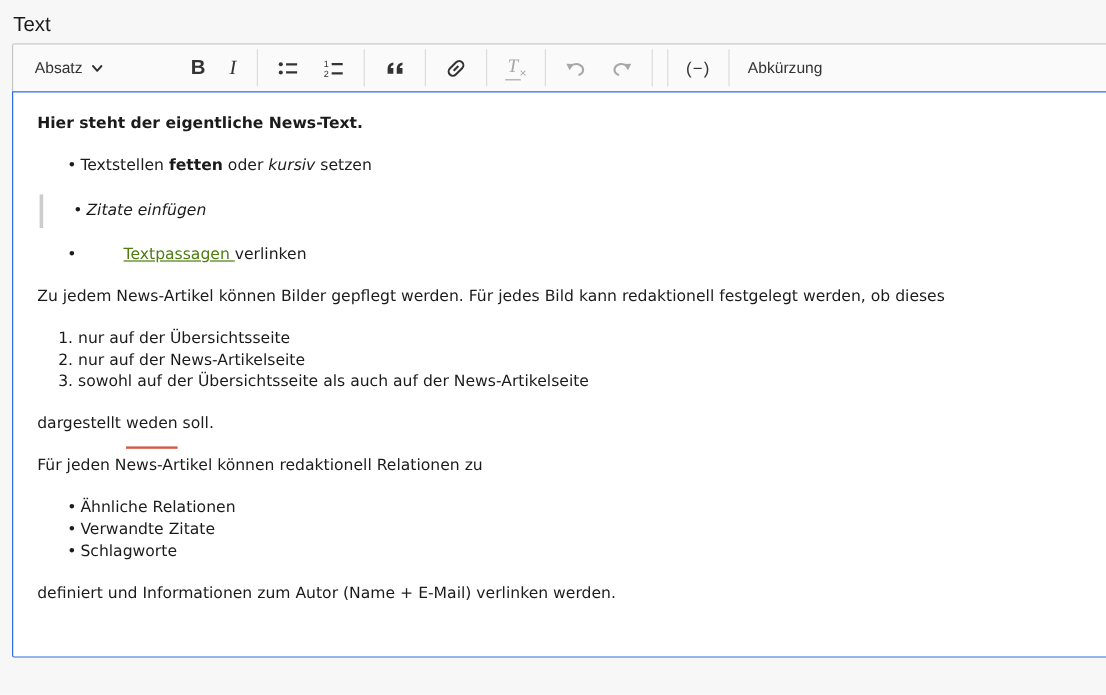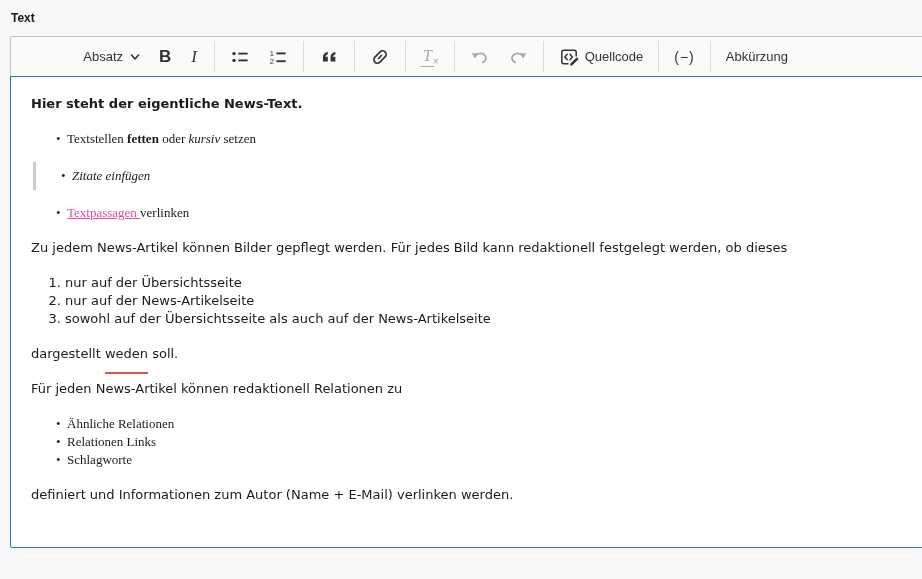--- a/index.html
+++ b/index.html
@@ -4,21 +4,21 @@
 <style>
   * { box-sizing: border-box; margin: 0; padding: 0; }
   html, body { width: 922px; height: 579px; overflow: hidden; }
   body {
     background: #f7f7f8;
     font-family: "Liberation Sans", sans-serif;
     position: relative;
   }
   .field-label {
     position: absolute; left: 11px; top: 11px;
-    font-size: 12px; font-weight: bold; color: #1a1a1a;
+    font-size: 17px; font-weight: normal; color: #1a1a1a;
   }
   .editor {
     position: absolute; left: 10px; top: 36px; width: 916px;
   }
   
   .toolbar {
     height: 40px;
     background: #fafafa;
     border: 1px solid #c4c4c4;
     border-bottom: none;
@@ -30,51 +30,51 @@
   .tb-btn {
     border: none; background: transparent; color: #333;
     display: inline-flex; align-items: center; justify-content: center;
     height: 30px; padding: 0 8px; border-radius: 2px;
     font-family: "Liberation Sans", sans-serif; font-size: 13px;
     cursor: pointer; white-space: nowrap; gap: 6px;
   }
   .tb-btn.disabled { color: #a8a8a8; cursor: default; }
   .tb-btn svg { display: block; }
   .sep { width: 1px; align-self: stretch; margin: 4px 5px; background: #dcdcdc; }
-  .dropdown { width: 130px; justify-content: flex-end; padding: 0 8px 0 10px; }
+  .dropdown { width: 130px; justify-content: flex-start; padding: 0 8px 0 10px; }
   .b-glyph { font-weight: 800; font-size: 17px; }
   .i-glyph { font-family: "Liberation Serif", serif; font-style: italic; font-size: 17px; padding: 0 2px; }
   .tx { display: inline-flex; align-items: flex-end; font-family: "Liberation Serif", serif; }
   .tx-t { font-style: italic; font-size: 16px; border-bottom: 1.5px solid currentColor; padding: 0 2px 1px; }
   .tx-x { font-size: 10px; margin-left: -1px; font-family: "Liberation Sans", sans-serif; }
   .minus-glyph { font-size: 14px; letter-spacing: 1px; }
   
   .content {
     background: #ffffff;
     border: 1px solid #2e6be4;
     border-radius: 0 0 2px 2px;
     height: 472px;
     padding: 1px 20px 0;
     font-family: "DejaVu Sans", sans-serif;
     font-size: 13px; line-height: 18px; color: #1b1b1b;
     cursor: text;
   }
   .content p { margin: 17px 0; }
   .content ul, .content ol { margin: 14px 0; }
   .content ul { list-style: none; padding-left: 36px; }
-  .content ul li { position: relative; font-family: Liberation Serif, serif; }
+  .content ul li { position: relative; }
   .content ul li::before { content: "\2022"; position: absolute; left: -11px; }
   .content ol { padding-left: 34px; }
   .content blockquote {
     margin: 10px 0 10px 2px;
     border-left: 3px solid #cccccc;
     padding: 5px 0;
   }
   .content blockquote ul { margin: 0; }
-  .link { color: #ec4899; text-decoration: underline; cursor: pointer; }
+  .link { color: #4d7c0f; text-decoration: underline; cursor: pointer; margin-left: 36px; }
   .misspelled { border-bottom: 2px solid #d85948; padding-bottom: 11px; }
   .caret {
     display: inline-block; width: 1px; height: 15px;
     background: #222; vertical-align: -2px; margin-left: 1px;
   }
 </style>
 </head>
 <body>
 
 <div class="field-label">Text</div>
@@ -171,31 +171,20 @@
           <g transform="scale(-1,1) translate(-20,0)">
             <path d="M5 8.6 C8 5.4 13 5.6 15.2 8.8 C16.9 11.4 15.6 14.2 12.8 15.3" fill="none" stroke="#a8a8a8" stroke-width="1.8" stroke-linecap="round"></path>
             <polygon points="2,6.2 8.2,6.4 4.6,11.6" fill="#a8a8a8"></polygon>
           </g>
         </svg>
       </span>
     </button>
 
     <span class="sep"></span>
 
-    <button class="tb-btn">
-      <span>
-        <svg width="20" height="20" viewBox="0 0 20 20" fill="none" stroke="#333" stroke-width="1.5">
-          <path d="M17.2 9.5 L17.2 5.2 Q17.2 3.2 15.2 3.2 L4.8 3.2 Q2.8 3.2 2.8 5.2 L2.8 14.8 Q2.8 16.8 4.8 16.8 L9.5 16.8"></path>
-          <polyline points="8.2,7.2 5.8,10 8.2,12.8" stroke-linecap="round" stroke-linejoin="round"></polyline>
-          <polyline points="11,7.2 13.4,10 11,12.8" stroke-linecap="round" stroke-linejoin="round"></polyline>
-          <line x1="12.4" y1="17.4" x2="18" y2="11.8" stroke-width="2.6" stroke-linecap="round"></line>
-        </svg>
-      </span>
-      <span>Quellcode</span>
-    </button>
 
     <span class="sep"></span>
 
     <button class="tb-btn">
       <span class="minus-glyph">(−)</span>
     </button>
 
     <span class="sep"></span>
 
     <button class="tb-btn">
@@ -231,20 +220,20 @@
       <li>nur auf der News-Artikelseite</li>
       <li>sowohl auf der Übersichtsseite als auch auf der News-Artikelseite</li>
     </ol>
 
     <p><span>dargestellt </span><span class="misspelled">weden</span><span> soll.</span></p>
 
     <p>Für jeden News-Artikel können redaktionell Relationen zu</p>
 
     <ul>
       <li>Ähnliche Relationen</li>
-      <li>Relationen Links</li>
+      <li>Verwandte Zitate</li>
       <li>Schlagworte</li>
     </ul>
 
     <p>definiert und Informationen zum Autor (Name + E-Mail) verlinken werden.</p>
 
   </div>
 </div>
 
 </body></html>

